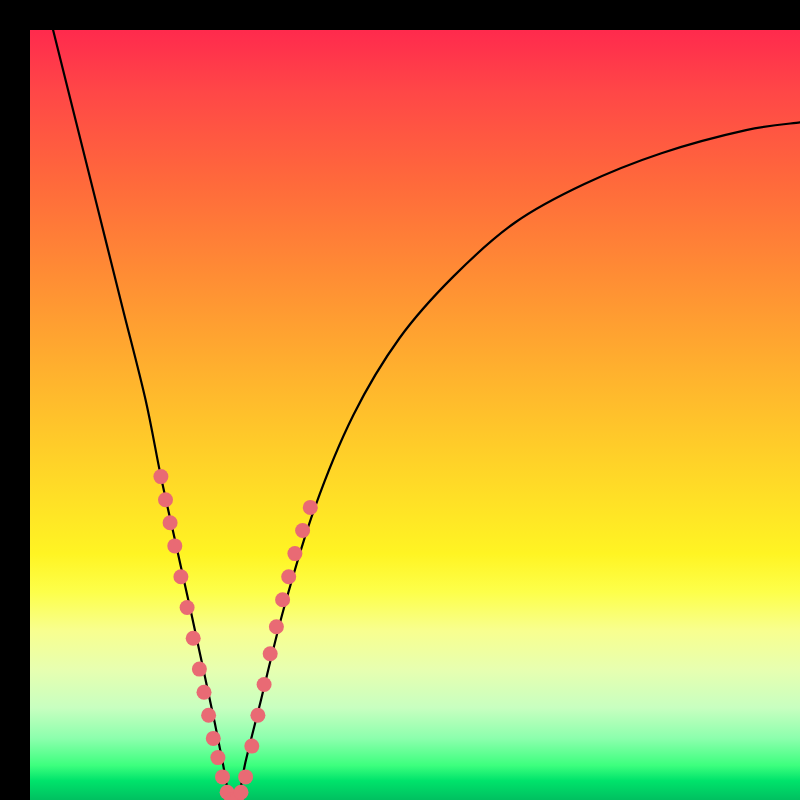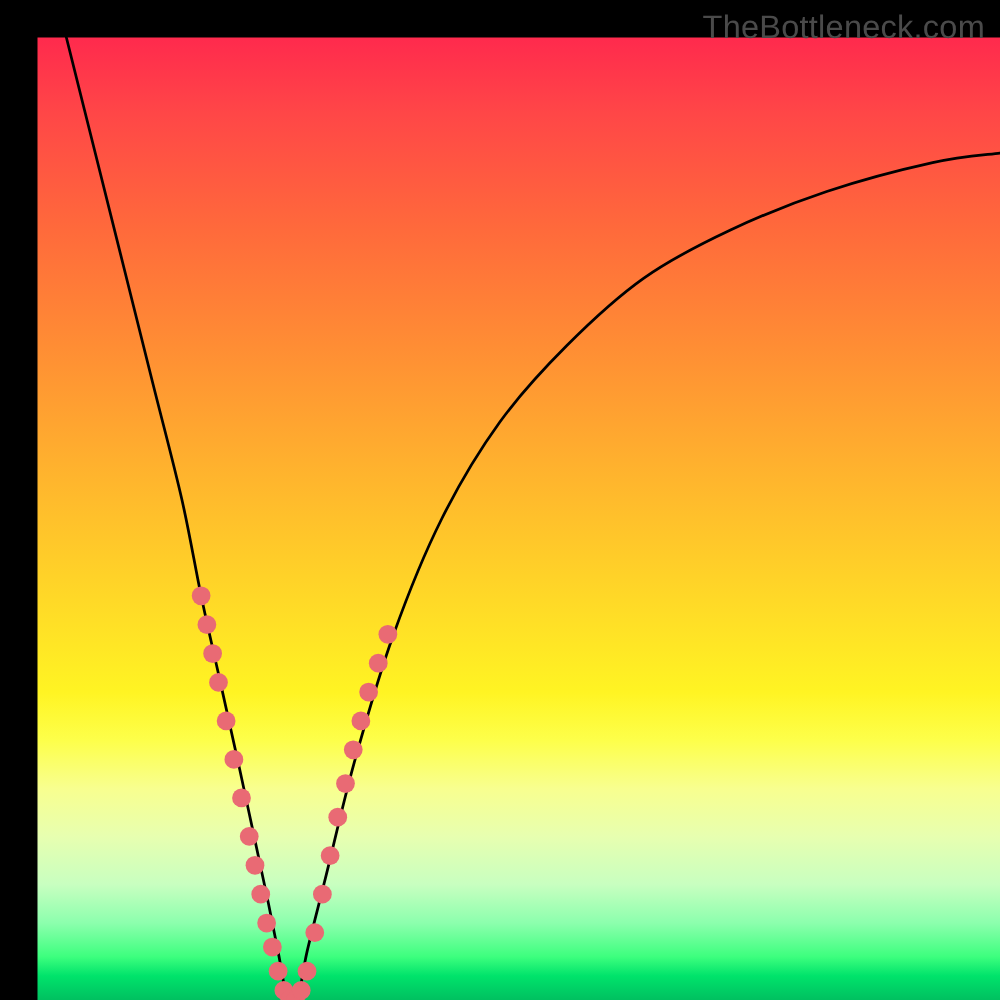--- a/index.html
+++ b/index.html
@@ -104,14 +104,13 @@
           <circle cx="240.2" cy="623.7" r="7.5" class="marker" fill="#e96a74"></circle>
           <circle cx="246.4" cy="596.8" r="7.5" class="marker" fill="#e96a74"></circle>
           <circle cx="252.6" cy="569.8" r="7.5" class="marker" fill="#e96a74"></circle>
           <circle cx="258.7" cy="546.7" r="7.5" class="marker" fill="#e96a74"></circle>
           <circle cx="264.9" cy="523.6" r="7.5" class="marker" fill="#e96a74"></circle>
           <circle cx="272.6" cy="500.5" r="7.5" class="marker" fill="#e96a74"></circle>
           <circle cx="280.3" cy="477.4" r="7.5" class="marker" fill="#e96a74"></circle>
         </g>
     </svg>
   </div>
-  <div class="watermark">TheBottleneck.com</div>
 </div>
 
 </body></html>

